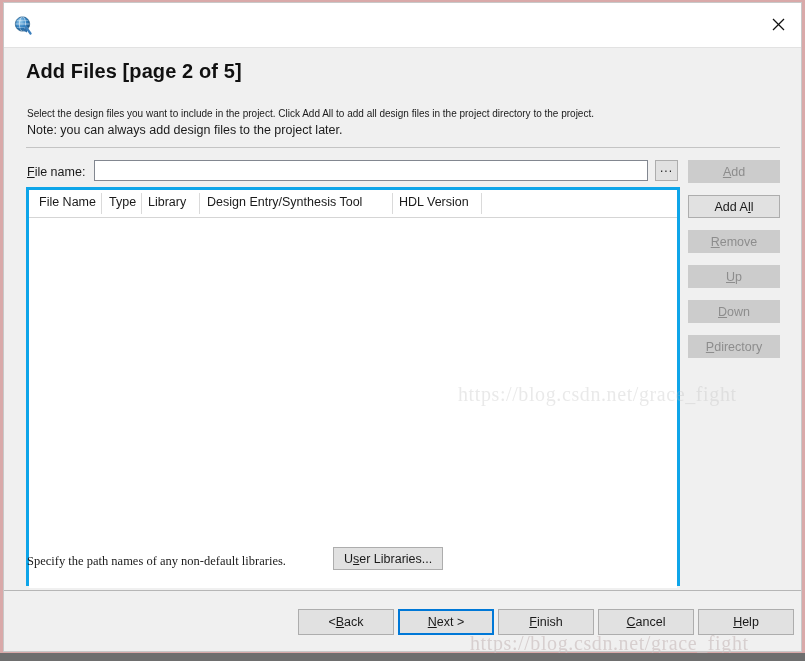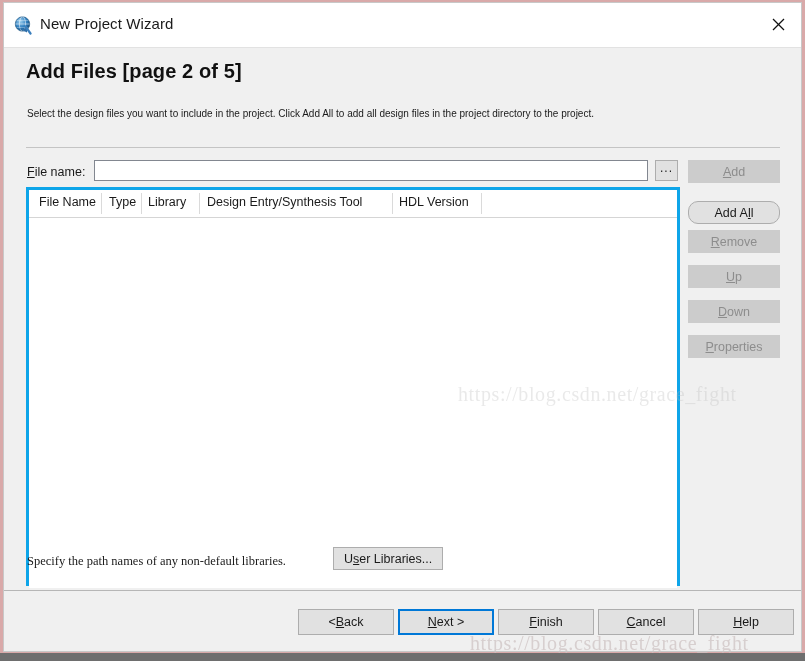--- a/index.html
+++ b/index.html
@@ -332,33 +332,33 @@
           </defs>
           <circle cx="8.5" cy="8" r="7.2" fill="url(#gg)" stroke="#14507f" stroke-width="0.7"></circle>
           <ellipse cx="8.5" cy="8" rx="3.1" ry="7.2" fill="none" stroke="#ffffff" stroke-width="0.7" opacity=".75"></ellipse>
           <line x1="1.4" y1="8" x2="15.6" y2="8" stroke="#ffffff" stroke-width="0.7" opacity=".75"></line>
           <line x1="2.6" y1="4.3" x2="14.4" y2="4.3" stroke="#ffffff" stroke-width="0.6" opacity=".6"></line>
           <line x1="2.6" y1="11.7" x2="14.4" y2="11.7" stroke="#ffffff" stroke-width="0.6" opacity=".6"></line>
           <path d="M5 12.5 L13 16.5 L13 12.8 Z" fill="#2f6fa8"></path>
           <path d="M11.5 10.5 L16.5 17.5" stroke="#3b7fbd" stroke-width="2.2" stroke-linecap="round"></path>
         </svg>
       </span>
-      <span class="title-text">New Project Wizard</span>
       <div class="win-close">
         <svg width="13" height="13" viewBox="0 0 13 13">
           <line x1="1" y1="1" x2="12" y2="12" stroke="#111" stroke-width="1.2"></line>
           <line x1="12" y1="1" x2="1" y2="12" stroke="#111" stroke-width="1.2"></line>
         </svg>
       </div>
     </div>
 
     <div class="content">
 
       <div class="page-title">Add Files [page 2 of 5]</div>
       <div class="desc1">Select the design files you want to include in the project. Click Add All to add all design files in the project directory to the project.</div>
+      <div class="desc2">Note: you can always add design files to the project later.</div>
 
       <div class="hr-top"></div>
 
       <div class="fname-label"><span class="mn">F</span><span>ile name:</span></div>
       <input class="fname-input" type="text" value="" style="">
       <div class="browse-btn">...</div>
 
       <div class="listbox">
         <div class="list-header">
           <span class="col" style="left:10px;">File Name</span>
@@ -372,40 +372,40 @@
           <span class="col" style="left:370px;">HDL Version</span>
           <span class="colsep" style="left:452px;"></span>
         </div>
         <div class="list-body"></div>
       </div>
 
       <div class="side-btn" style="top:112px;">
           <span class="mn">A</span>
           <span>dd</span>
         </div>
-      <div class="side-btn enabled" style="top:153px;border-radius:10px;">
+      <div class="side-btn enabled" style="top:147px;">
           <span>Add A</span>
           <span class="mn">l</span>
           <span>l</span>
         </div>
       <div class="side-btn" style="top:182px;">
           <span class="mn">R</span>
           <span>emove</span>
         </div>
       <div class="side-btn" style="top:217px;">
           <span class="mn">U</span>
           <span>p</span>
         </div>
       <div class="side-btn" style="top:252px;">
           <span class="mn">D</span>
           <span>own</span>
         </div>
       <div class="side-btn" style="top:287px;">
           <span class="mn">P</span>
-          <span>roperties</span>
+          <span>directory</span>
         </div>
 
       <div class="lib-text">Specify the path names of any non-default libraries.</div>
       <div class="lib-btn">
           <span>U</span>
           <span class="mn">s</span>
           <span>er Libraries...</span>
         </div>
 
       <div class="hr-bottom"></div>

